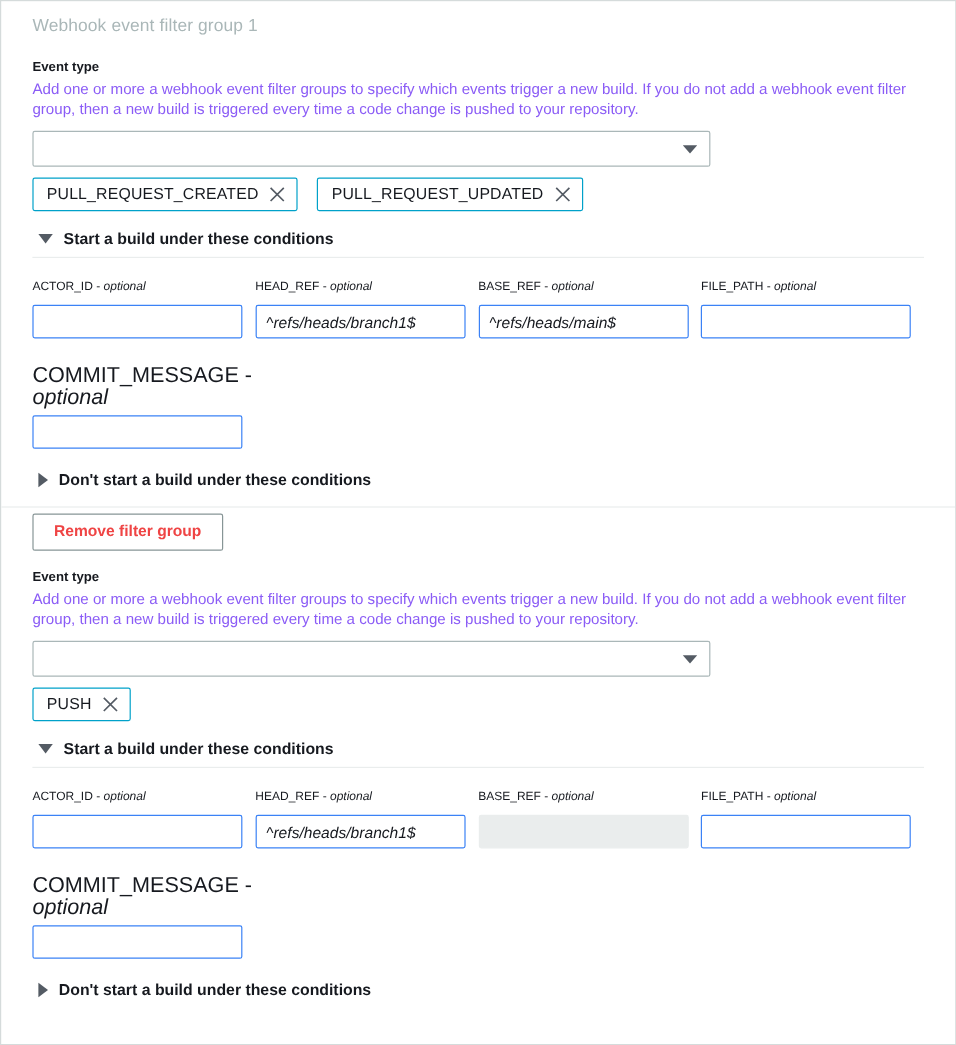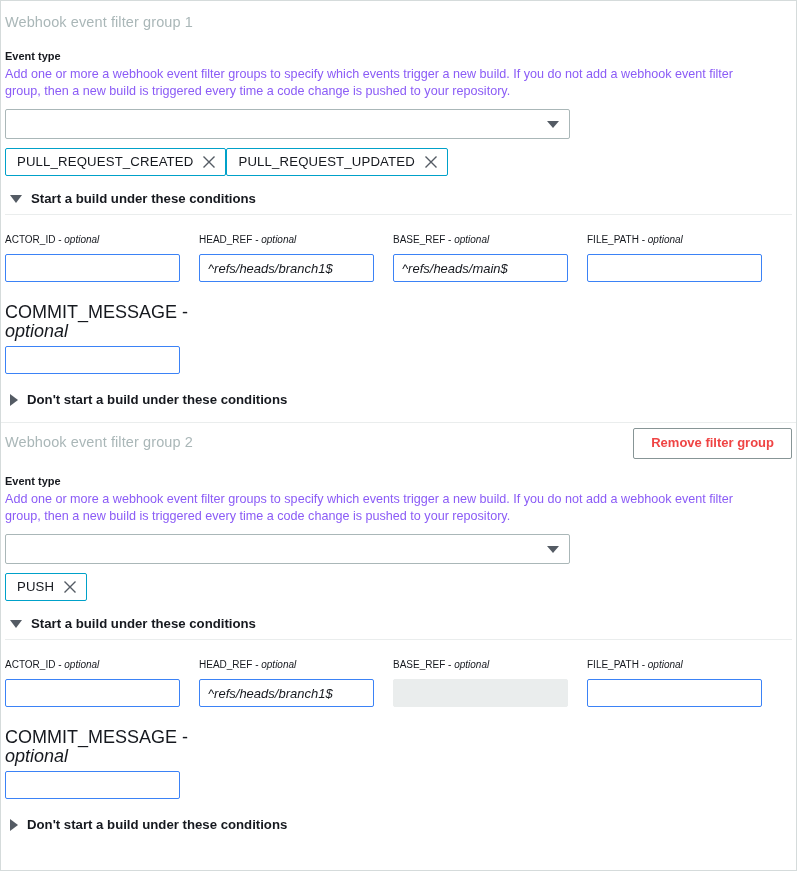--- a/index.html
+++ b/index.html
@@ -15,21 +15,21 @@
     width: 797px;
     height: 871px;
     box-sizing: border-box;
     border: 1px solid #d5dbdb;
     background: #ffffff;
     overflow: hidden;
     position: relative;
   }
   .group {
     box-sizing: border-box;
-    padding: 0 4px;
+    padding: 0 26px;
   }
   .group-1 { padding-top: 11px; }
   .group-2 { padding-top: 9px; }
   .group-divider {
     height: 1px;
     background: #eaeded;
     width: 100%;
     margin: 0;
   }
   .group-header-row {
@@ -93,21 +93,21 @@
     width: 0;
     height: 0;
     border-left: 6px solid transparent;
     border-right: 6px solid transparent;
     border-top: 7px solid #545b64;
     pointer-events: none;
   }
   .chips {
     display: flex;
     flex-wrap: wrap;
-    gap: 0;
+    gap: 16px;
     margin-top: 9px;
   }
   .chip {
     display: inline-flex;
     align-items: center;
     box-sizing: border-box;
     height: 28px;
     border: 1px solid #00a1c9;
     border-radius: 2px;
     background: #ffffff;
@@ -305,21 +305,20 @@
     </div>
 
     <div class="spacer-1"></div>
   </div>
 
   <div class="group-divider"></div>
 
   <div class="group group-2">
 
     <div class="group-header-row">
-      <div class="group-title">Webhook event filter group 2</div>
       <button class="remove-btn">Remove filter group</button>
     </div>
 
     <div class="field-label">Event type</div>
     <div class="field-desc">Add one or more a webhook event filter groups to specify which events trigger a new build. If you do not add a webhook event filter group, then a new build is triggered every time a code change is pushed to your repository.</div>
 
     <div class="select-wrap">
       <input class="select-box" type="text" readonly="" value="" style="">
       <span class="select-caret"></span>
     </div>

